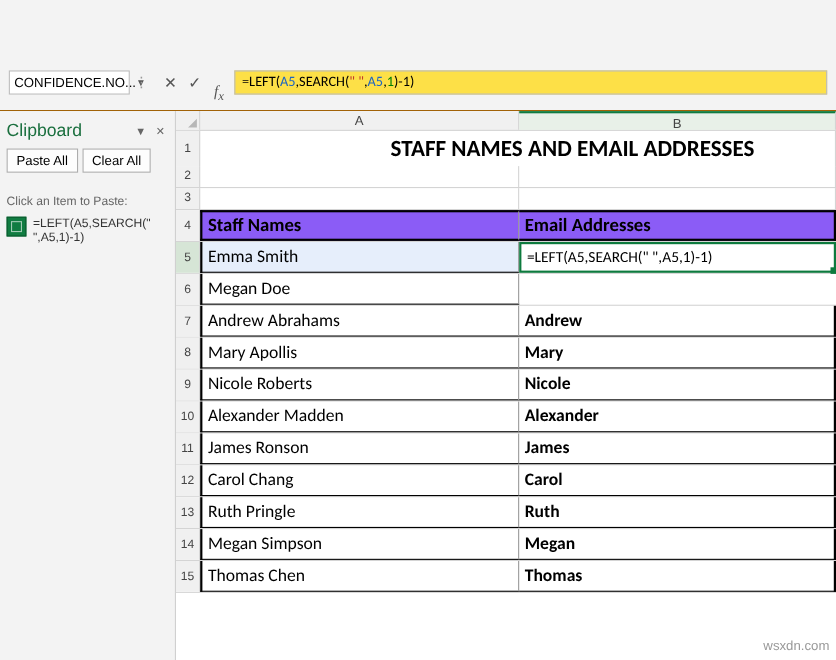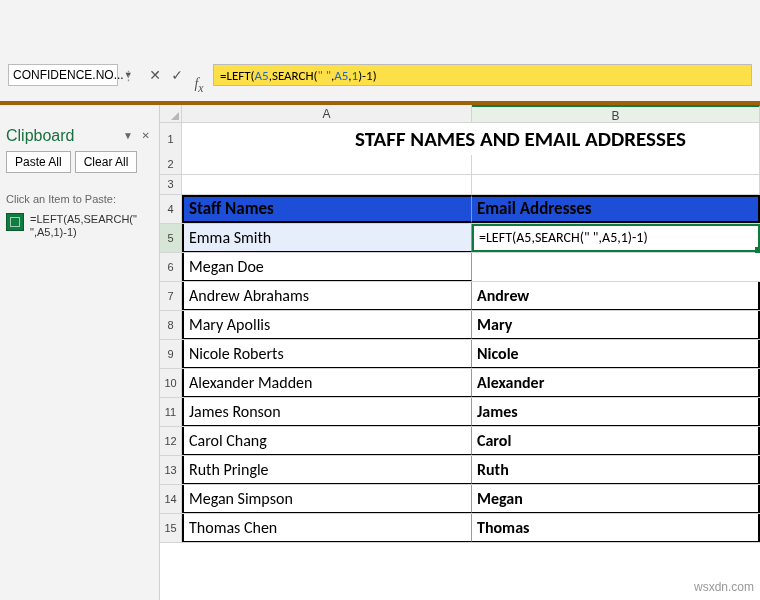--- a/index.html
+++ b/index.html
@@ -1,36 +1,36 @@
 <!DOCTYPE html>
 <html><head>
 <meta charset="utf-8">
 <style>
 * { box-sizing: border-box; margin: 0; padding: 0; }
 body { font-family: "Segoe UI", Tahoma, sans-serif; font-size: 13px; background: #f3f3f3; width: 760px; height: 600px; overflow: hidden; }
 
 
-.fbrow { display:flex; align-items:center; gap:4px; padding:6px 8px; background:#f3f3f3; border-bottom:4px solid #a16207; margin-top:50px; }
+.fbrow { display:flex; align-items:center; gap:4px; padding:6px 8px; background:#f3f3f3; border-bottom:1px solid #a16207; margin-top:50px; }
 .namebox { width:110px; height:22px; border:1px solid #bcbcbc; background:#fff; font-size:12px; padding:2px 4px; display:flex; align-items:center; justify-content:space-between; }
 .namebox .dd { font-size:9px; color:#555; }
 .fbicons { display:flex; align-items:center; gap:2px; margin-left:6px; }
 .fbicons span { width:20px; text-align:center; color:#555; font-size:14px; }
 .fx { font-style:italic; font-family:"Times New Roman",serif;margin-top:20px; }
 .formula-input { flex:1; height:22px; border:1px solid #bcbcbc; background:#fde047; font-size:13px; padding:2px 6px; display:flex; align-items:center; font-family:Calibri,Arial; }
 .formula-input .seg-black{color:#000}
 .formula-input .seg-blue{color:#1f66c1}
 .formula-input .seg-red{color:#c0392b}
 .formula-input .seg-green{color:#008000}
 
 
 .main { display:flex; height:520px; }
 
 
 .clip-pane { width:160px; background:#f3f3f3; border-right:1px solid #d0d0d0; padding:8px 6px; }
-.clip-title { display:flex; align-items:center; justify-content:space-between; font-size:16px; color:#1a6f3e; font-weight:400; margin:14px 0 6px; }
+.clip-title { display:flex; align-items:center; justify-content:space-between; font-size:16px; color:#1a6f3e; font-weight:400; margin:2px 0 6px; }
 .pin-x { font-size:10px; color:#666; letter-spacing:3px;}
 .clip-btns { display:flex; gap:4px; margin-bottom:6px; }
 .clip-btn { border:1px solid #adadad; background:#fdfdfd; font-size:12px; padding:3px 8px; }
 .clip-hint { font-size:11px; color:#666; margin:20px 0 8px; }
 .clip-item { display:flex; gap:6px; font-size:11px; color:#333; line-height:1.2; }
 .clip-icon { width:18px; height:18px; background:#107c41; border:1px solid #0b5a2e; position:relative; flex-shrink:0;}
 .clip-icon::after{content:"";position:absolute;inset:3px;border:1px solid rgba(255,255,255,.6);}
 
 
 .sheet { flex:1; background:#fff; position:relative; }
@@ -43,21 +43,21 @@
 .row { display:flex; height:29px; border-bottom:1px solid #d4d4d4; }
 .row.short{height:20px;}
 .row.tall{height:32px;}
 .rowhead { width:22px; background:#f0f0f0; border-right:1px solid #d4d4d4; text-align:center; font-size:11px; color:#444; display:flex; align-items:center; justify-content:center;}
 .rowhead.sel{background:#d6e5d6;}
 .cellA { flex:0 0 290px; border-right:1px solid #999; padding:2px 5px; display:flex; align-items:center; font-family:Calibri,Arial; font-size:16px; }
 .cellB { flex:1; border-right:1px solid #999; padding:2px 5px; display:flex; align-items:center; font-family:Calibri,Arial; font-size:16px; font-weight:bold;}
 .title-row { border-bottom:none; }
 .title-merge{flex:1;border-right:1px solid #d4d4d4;display:flex;align-items:center;justify-content:center;font-family:Calibri,Arial;font-size:21px;font-weight:bold;padding-left:100px;}
 
-.thead .cellA,.thead .cellB{background:#1d4ed8;font-weight:bold;font-size:17px;border-top:2px solid #000;border-bottom:2px solid #000;}
+.thead .cellA,.thead .cellB{background:#8b5cf6;font-weight:bold;font-size:17px;border-top:2px solid #000;border-bottom:2px solid #000;}
 .thead .cellA{border-left:2px solid #000;}
 .thead .cellB{border-right:2px solid #000;}
 
 .datarow .cellA,.datarow .cellB{border-bottom:1.5px solid #000;}
 .datarow .cellA{border-left:2px solid #000;font-weight:normal;}
 .datarow .cellB{border-right:2px solid #000;}
 
 
 .editing .cellA{background:#e6eefb;}
 .editing .cellB{border:2px solid #0d7a3e;font-weight:normal;font-size:14px;position:relative;}

